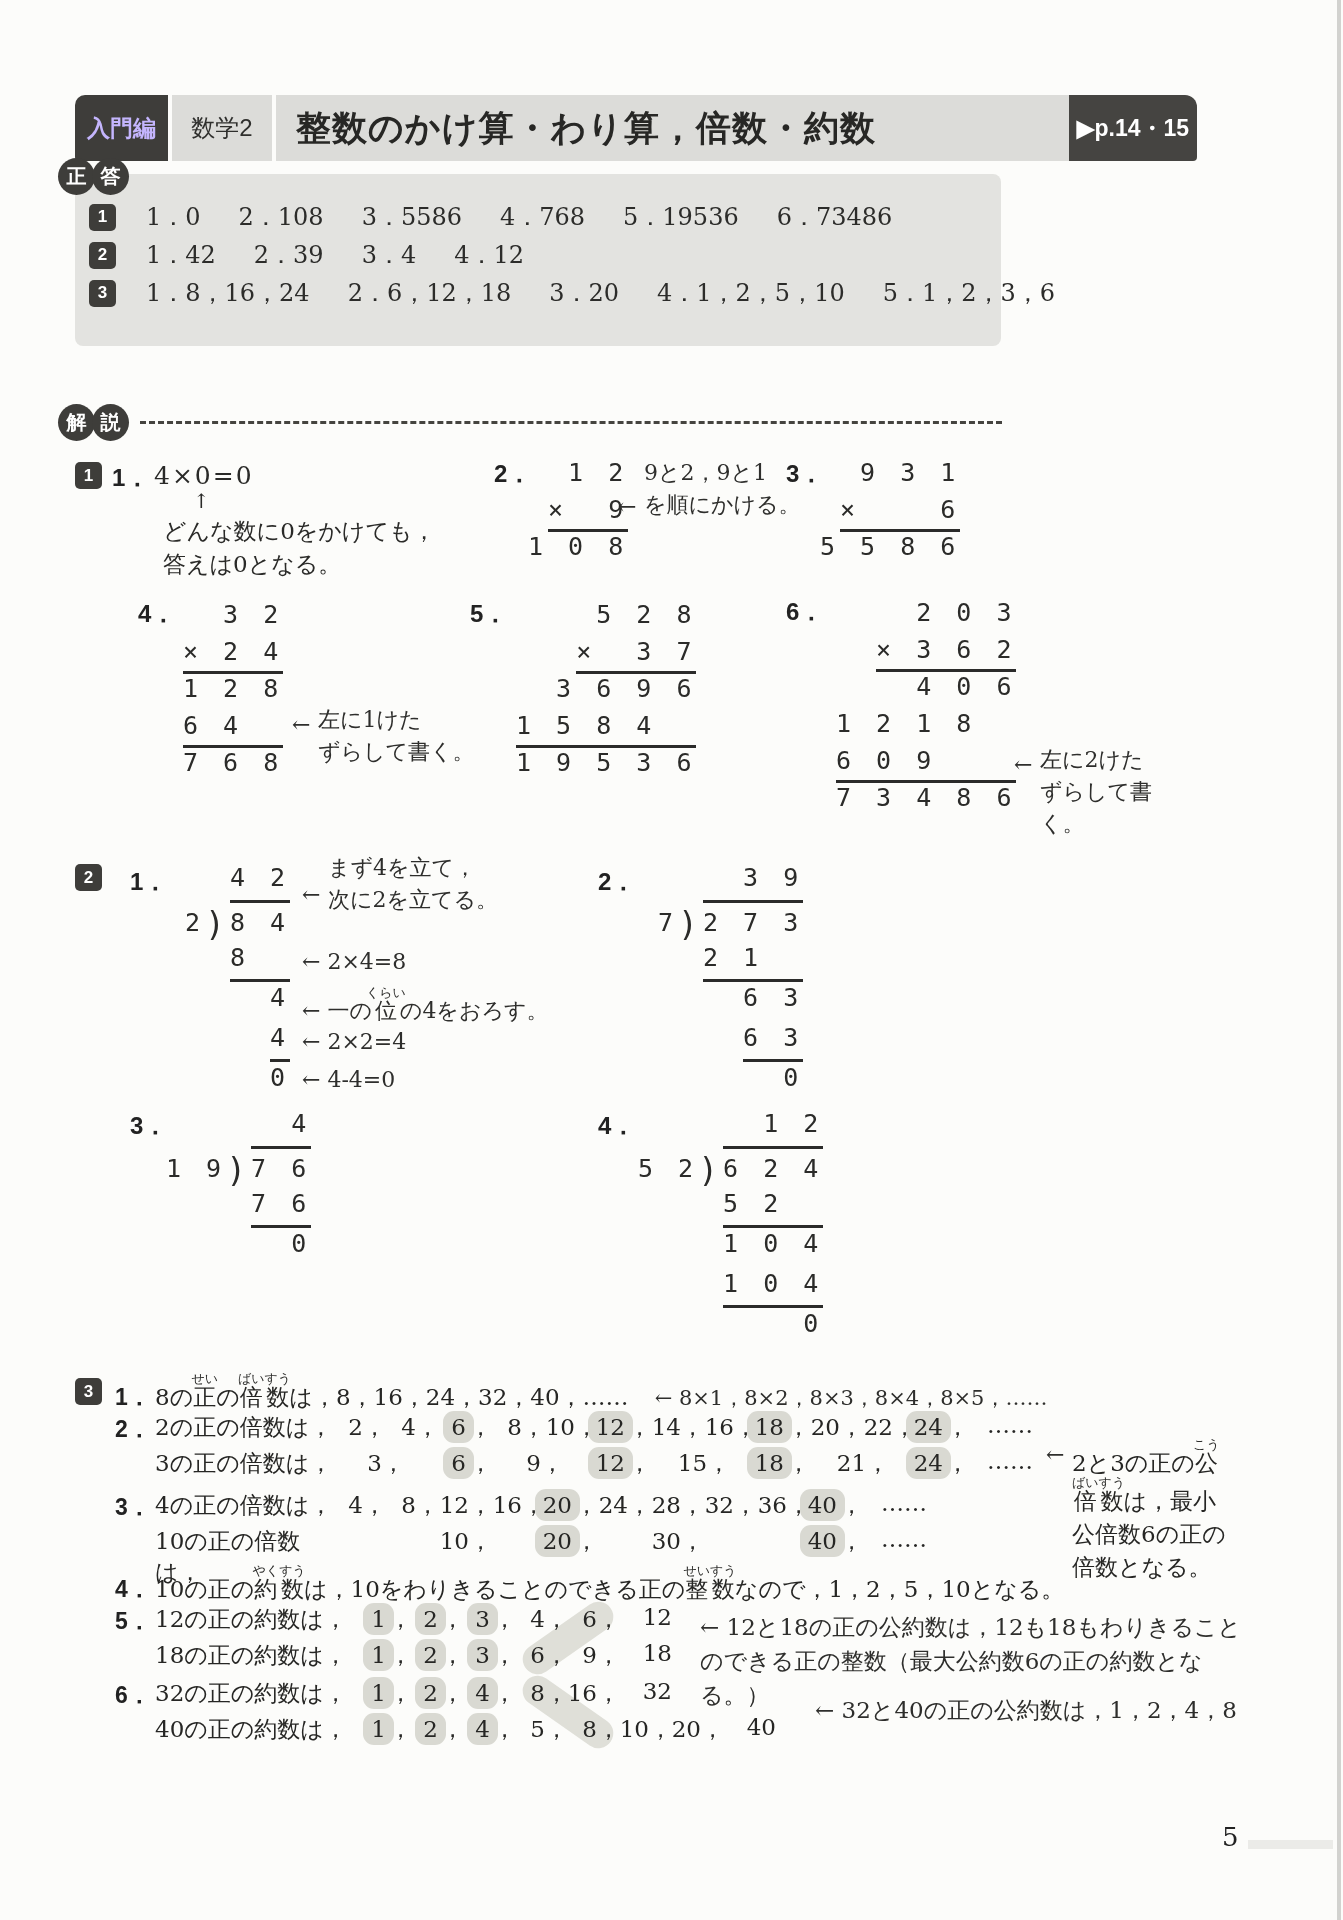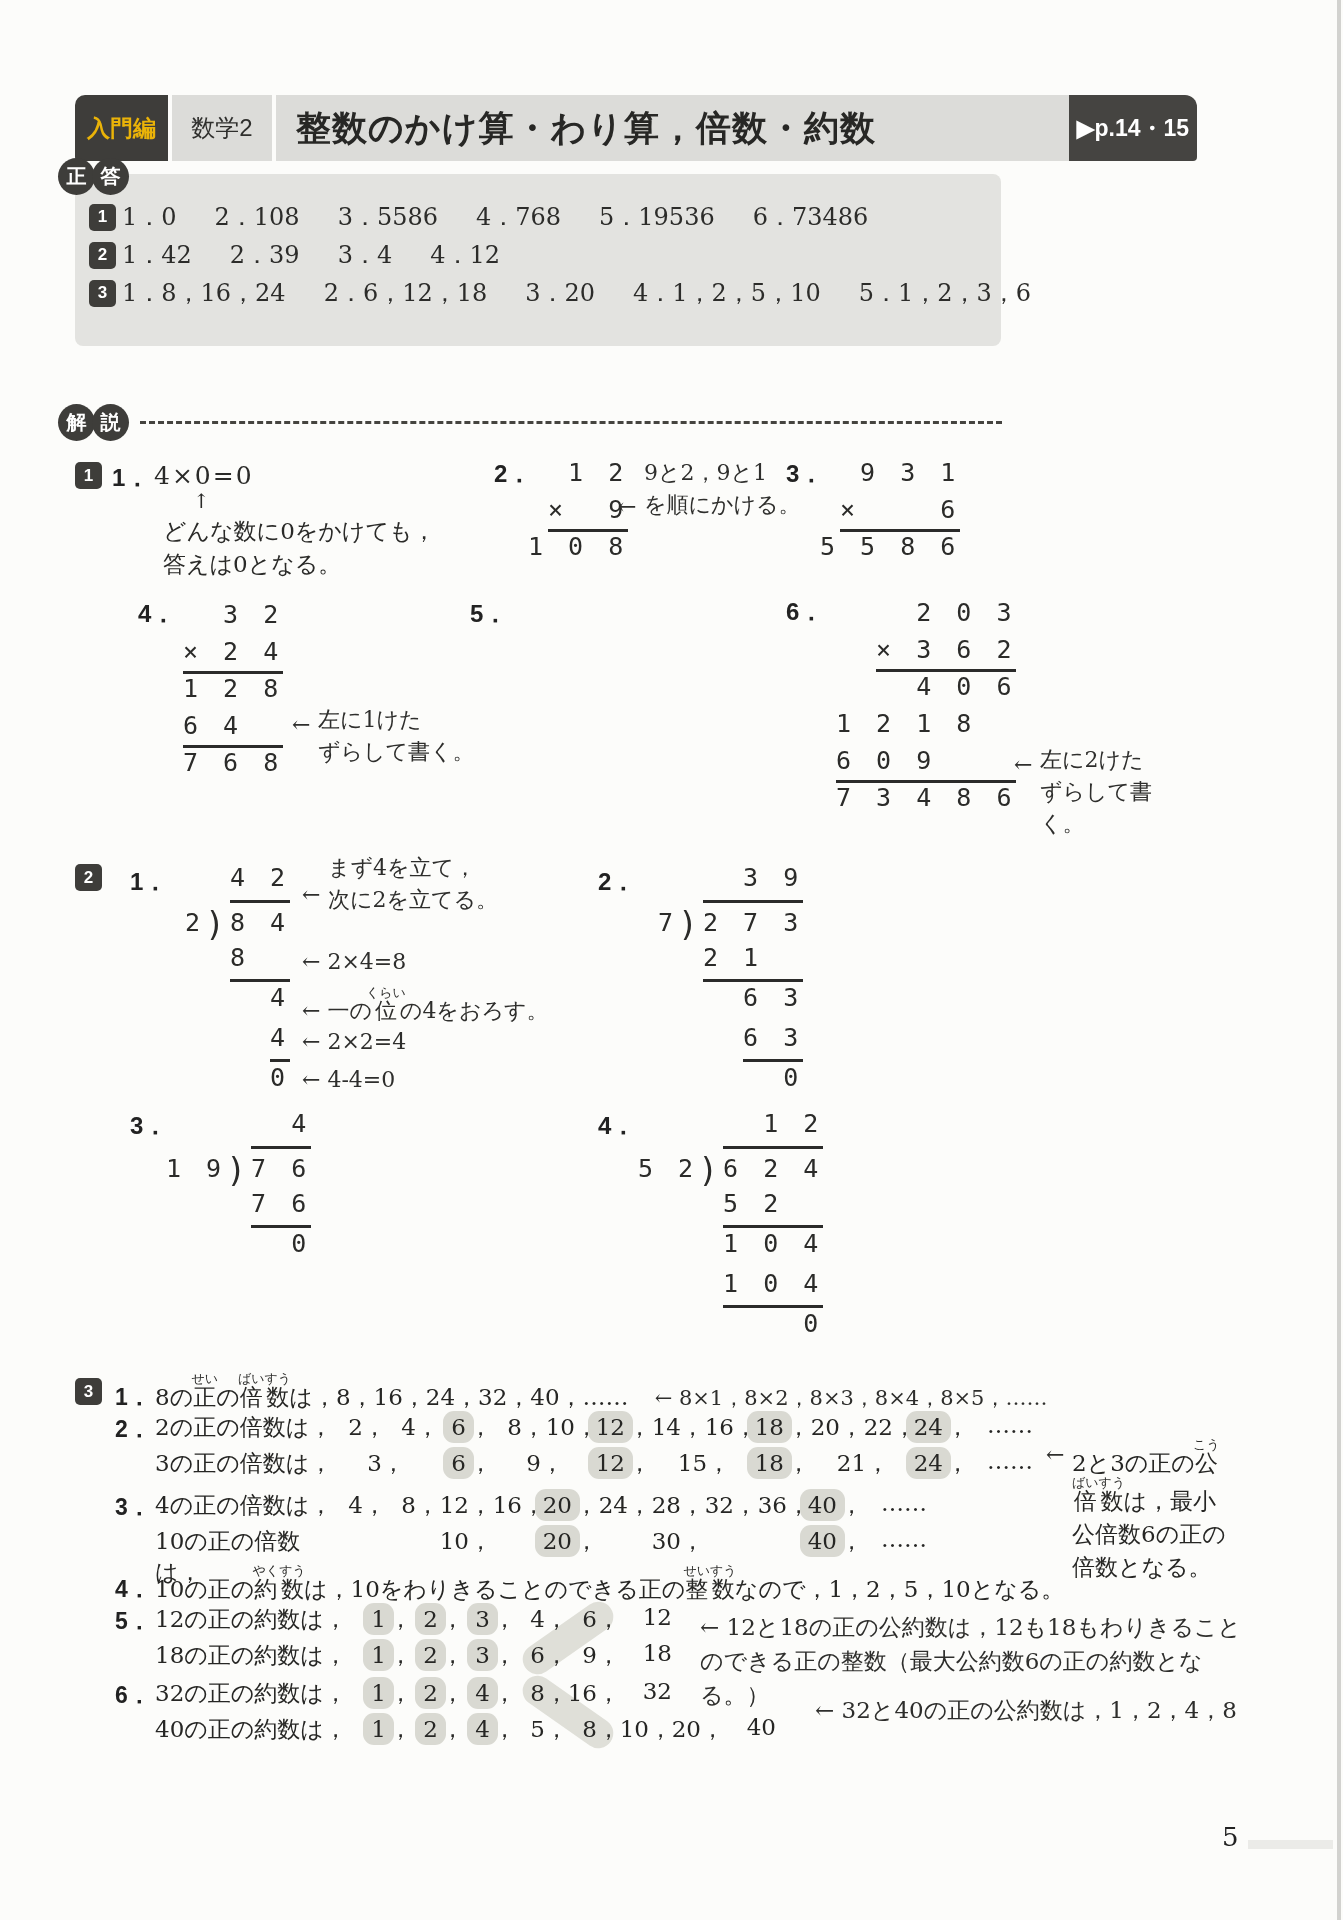--- a/index.html
+++ b/index.html
@@ -1,38 +1,38 @@
 <!DOCTYPE html>
 <html><head>
 <meta charset="utf-8">
 <style>
   html,body{margin:0;padding:0;background:#e8e8e6;}
   .page{position:relative;width:1343px;height:1920px;background:#fcfcfa;overflow:hidden;
         font-family:"DejaVu Serif",serif;color:#262624;}
   .abs{position:absolute;}
   
-  .hdr-edition{background:#3e3d3a;color:#eab308;font:bold 23px "Liberation Sans",sans-serif;
+  .hdr-edition{background:#3e3d3a;color:#c4b5fd;font:bold 23px "Liberation Sans",sans-serif;
     display:flex;align-items:center;justify-content:center;border-radius:10px 0 0 4px;}
   .hdr-subject{background:#dcdcd9;color:#2f2f2d;font:24px "Liberation Sans",sans-serif;
     display:flex;align-items:center;justify-content:center;}
   .hdr-title{background:#dcdcd9;color:#272725;font:bold 35px "Liberation Sans",sans-serif;
     display:flex;align-items:center;padding-left:20px;letter-spacing:1px;}
   .hdr-ref{background:#454441;color:#fff;font:bold 23px "Liberation Sans",sans-serif;
     display:flex;align-items:center;justify-content:center;border-radius:0 12px 4px 0;}
   
   .cbadge{display:flex;z-index:3;}
   .circ{width:37px;height:37px;border-radius:50%;background:#3e3d3a;color:#fff;
     font:bold 20px "Liberation Sans",sans-serif;display:flex;align-items:center;justify-content:center;margin-right:-3px;}
   
   .ans-box{background:#e3e3e0;border-radius:8px;}
   .ans-row{display:flex;align-items:center;height:38px;margin-left:14px;}
   .sqbadge{width:27px;height:27px;border-radius:5px;background:#3e3d3a;color:#fff;
     font:bold 17px "Liberation Sans",sans-serif;display:flex;align-items:center;justify-content:center;flex:none;}
   .sqspacer{width:27px;flex:none;}
-  .ans-items{display:flex;gap:38px;margin-left:6px;font-size:24px;color:#2c2c2a;}
+  .ans-items{display:flex;gap:38px;margin-left:30px;font-size:24px;color:#2c2c2a;}
   .ans-items .cell{white-space:pre;}
   .dashrule{border-top:3px dashed #45443f;}
   
   .ino{font:bold 24px "Liberation Sans",sans-serif;color:#222;}
   .mblock{display:inline-block;font-family:"DejaVu Sans Mono",monospace;font-size:25px;
     letter-spacing:5px;color:#2b2b29;text-align:right;}
   .mrow{height:37px;line-height:33px;white-space:pre;}
   .drow{height:40px;line-height:36px;white-space:pre;}
   .mrow>span,.drow>span{display:inline-block;white-space:pre;}
   .u>span{border-bottom:3px solid #2b2b2a;padding-bottom:3px;}
@@ -148,20 +148,27 @@
     <div class="mrow u"><span>6 4  </span></div>
     <div class="mrow"><span>7 6 8</span></div>
   </div>
   <span class="abs arrow" style="left:292px;top:712px;">←</span>
   <div class="abs note" style="left:318px;top:704px;">
     <div>左に1けた</div>
     <div>ずらして書く。</div>
   </div>
 
   <span class="abs ino" style="left:470px;top:598px;">5．</span>
+  <div class="abs mblock" style="left:516px;top:598px;">
+    <div class="mrow"><span>5 2 8</span></div>
+    <div class="mrow u"><span>×  3 7</span></div>
+    <div class="mrow"><span>3 6 9 6</span></div>
+    <div class="mrow u"><span>1 5 8 4  </span></div>
+    <div class="mrow"><span>1 9 5 3 6</span></div>
+  </div>
 
   <span class="abs ino" style="left:786px;top:596px;">6．</span>
   <div class="abs mblock" style="left:836px;top:596px;">
     <div class="mrow"><span>2 0 3</span></div>
     <div class="mrow u"><span>× 3 6 2</span></div>
     <div class="mrow"><span>4 0 6</span></div>
     <div class="mrow"><span>1 2 1 8  </span></div>
     <div class="mrow u"><span>6 0 9    </span></div>
     <div class="mrow"><span>7 3 4 8 6</span></div>
   </div>

